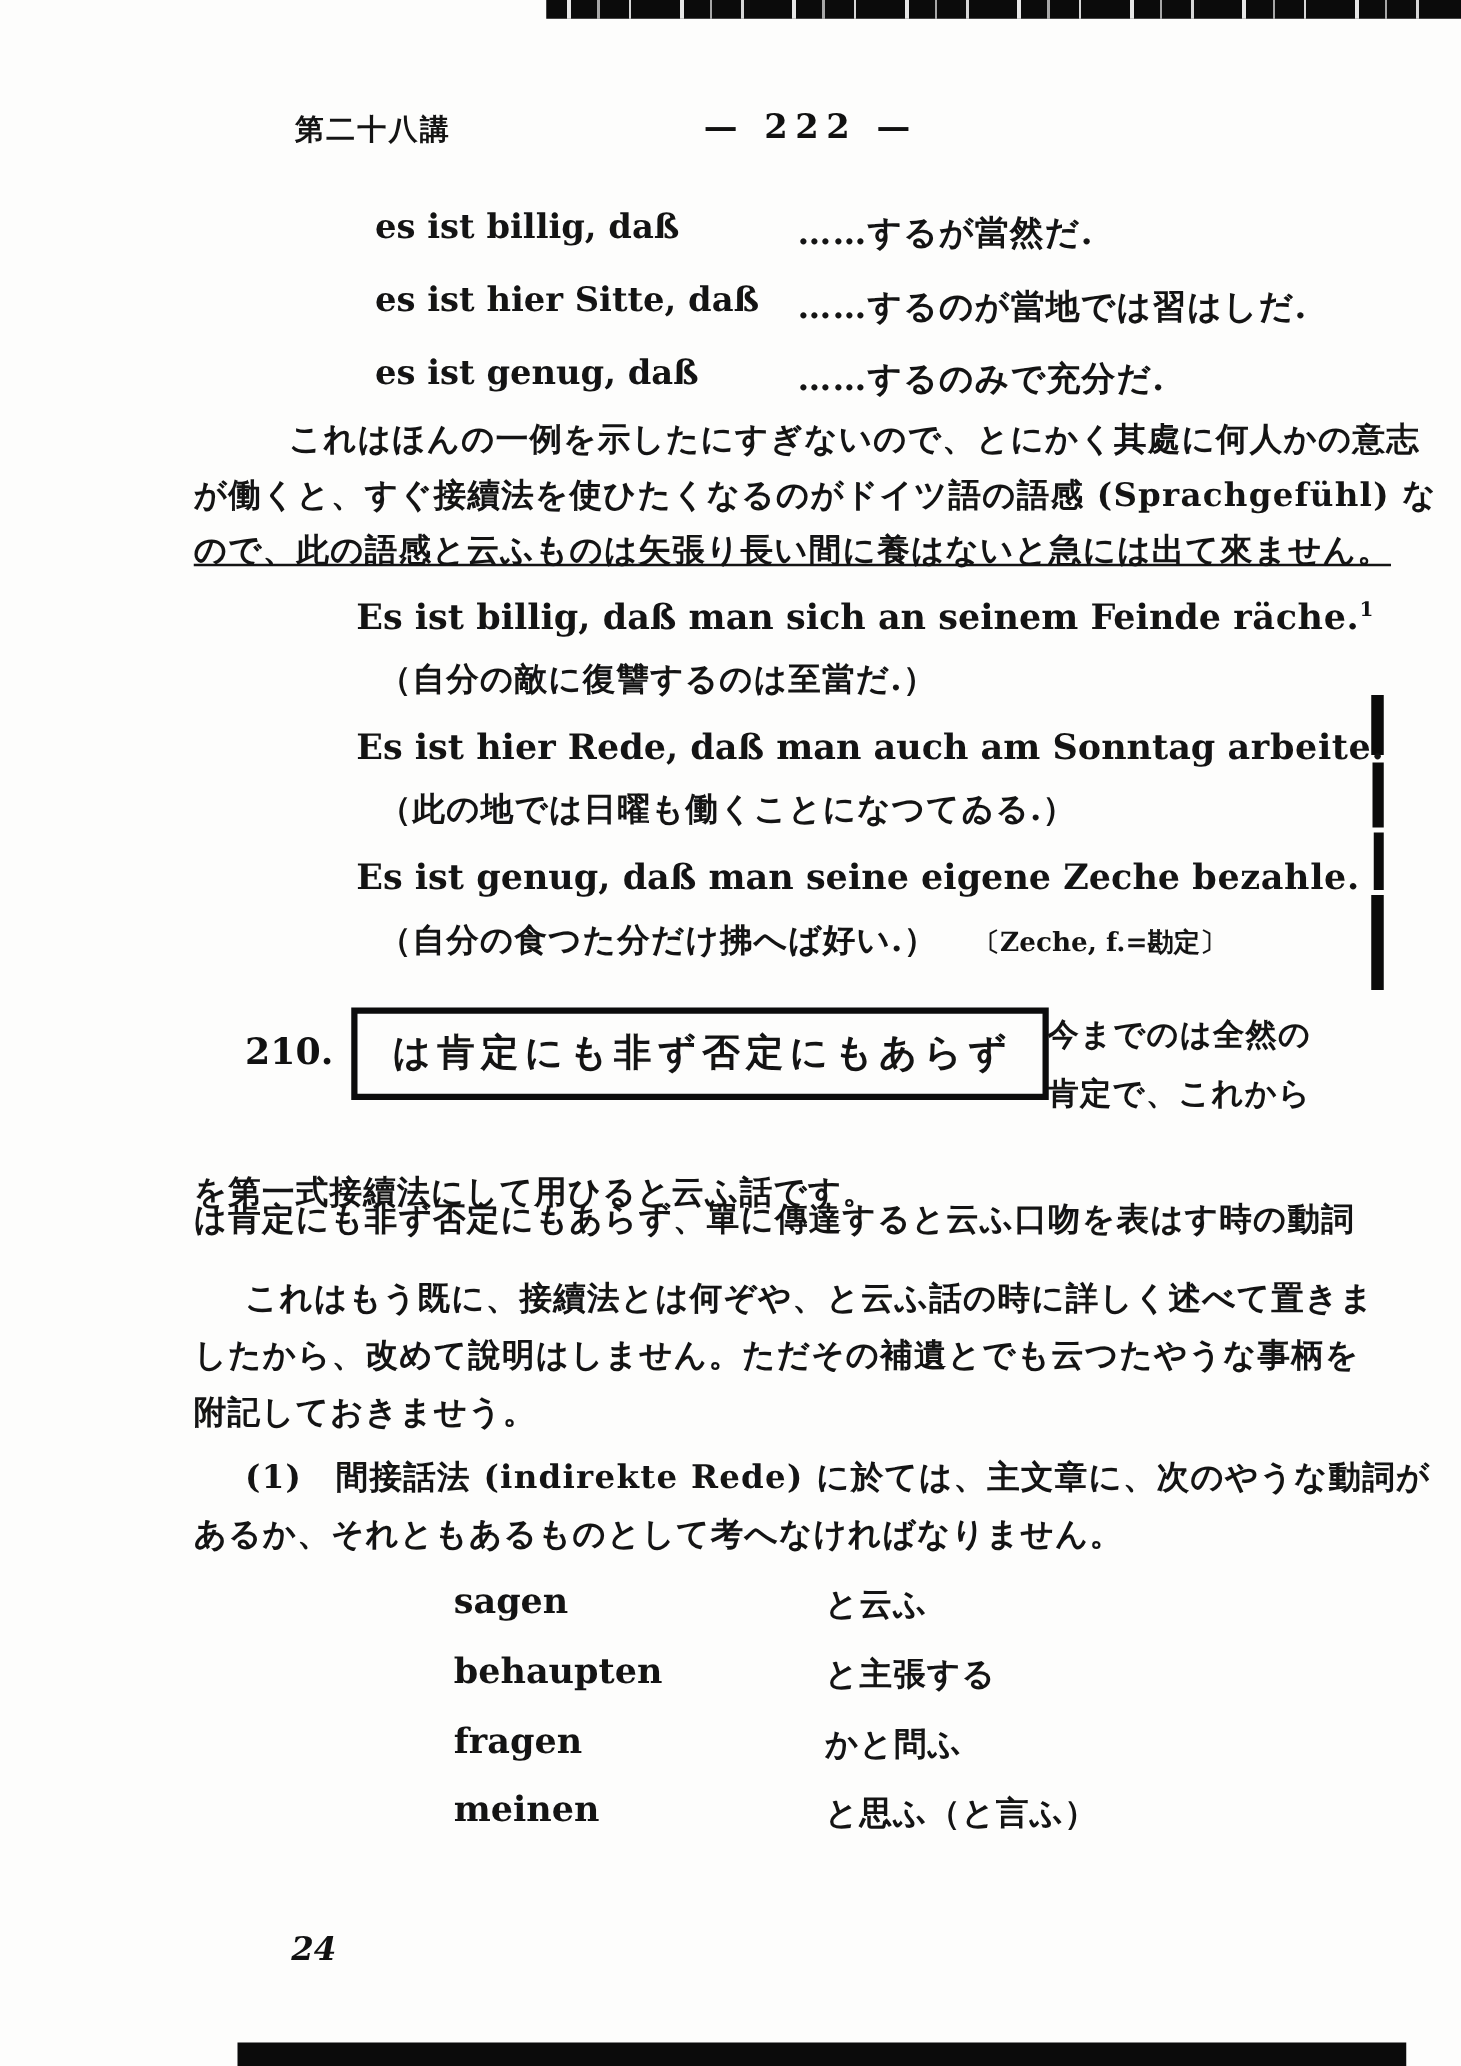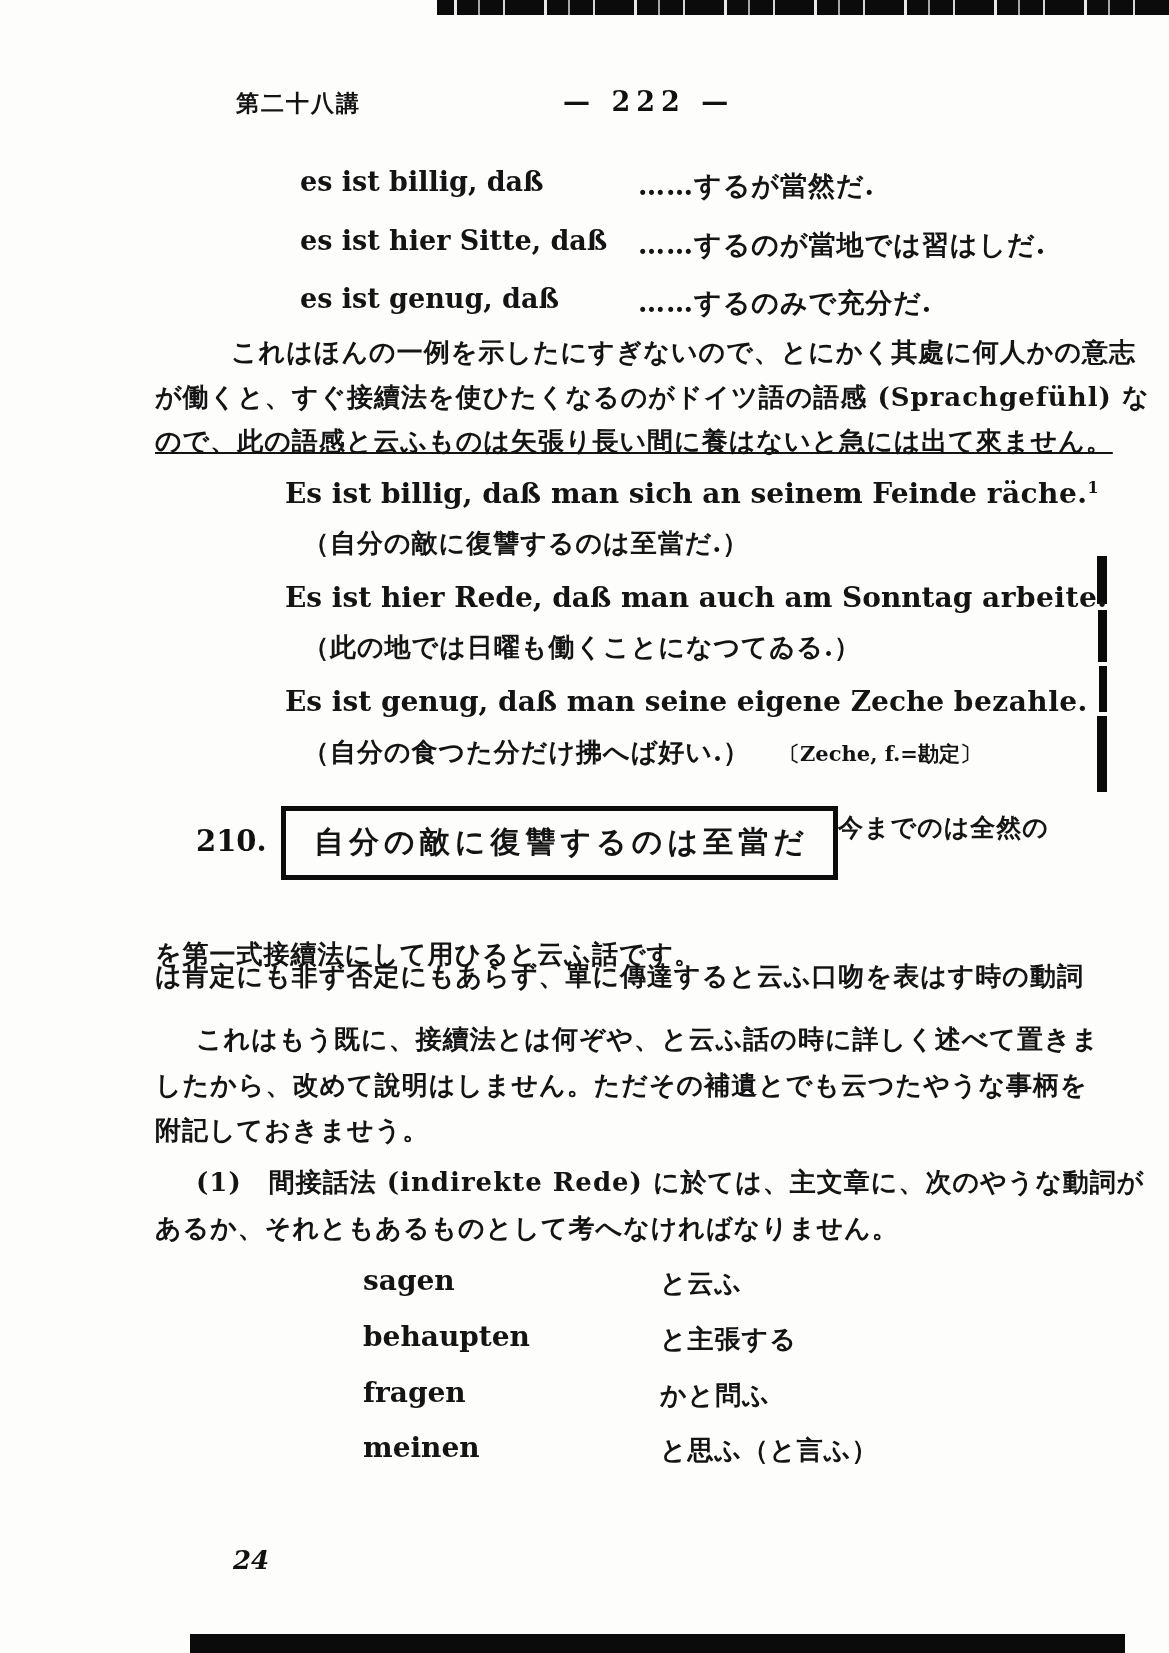--- a/index.html
+++ b/index.html
@@ -83,23 +83,24 @@
   <div class="abs de ex-de" style="left:285px;top:581px;"><span>Es ist hier Rede, daß man auch am Sonntag </span><span class="de-emph">arbeite.</span></div>
   <div class="abs ja ex-ja" style="left:303px;top:630px;">（此の地では日曜も働くことになつてゐる.）</div>
 
   <div class="abs de ex-de" style="left:285px;top:685px;"><span>Es ist genug, daß man seine eigene Zeche </span><span class="de-emph">bezahle.</span></div>
   <div class="abs" style="left:303px;top:735px;">
     <span class="ja ex-ja">（自分の食つた分だけ拂へば好い.）</span>
     <span class="ja ex-note" style="margin-left:24px;">〔Zeche, f.=勘定〕</span>
   </div>
 
   <div class="abs sec-num" style="left:196px;top:824px;">210.</div>
-  <div class="abs ja sec-box" style="left:281px;top:806px;">自分の敵に復讐するのは至當だ</div>
+  <div class="abs ja sec-box" style="left:281px;top:806px;">は肯定にも非ず否定にもあらず</div>
   <div class="abs sec-aside" style="left:838px;top:804px;">
     <div class="ja">今までのは全然の</div>
+    <div class="ja">肯定で、これから</div>
   </div>
 
   <div class="abs ja body-line" style="left:155px;top:927px;margin-top:32px;">は肯定にも非ず否定にもあらず、單に傳達すると云ふ口吻を表はす時の動詞</div>
   <div class="abs ja body-line" style="left:155px;top:937px;">を第一式接續法にして用ひると云ふ話です。</div>
   <div class="abs ja body-line" style="left:196px;top:1022px;">これはもう既に、接續法とは何ぞや、と云ふ話の時に詳しく述べて置きま</div>
   <div class="abs ja body-line" style="left:155px;top:1068px;">したから、改めて說明はしません。ただその補遺とでも云つたやうな事柄を</div>
   <div class="abs ja body-line" style="left:155px;top:1113px;">附記しておきませう。</div>
   <div class="abs ja body-line" style="left:196px;top:1165px;">(1)　間接話法 (indirekte Rede) に於ては、主文章に、次のやうな動詞が</div>
   <div class="abs ja body-line" style="left:155px;top:1211px;">あるか、それともあるものとして考へなければなりません。</div>
 

